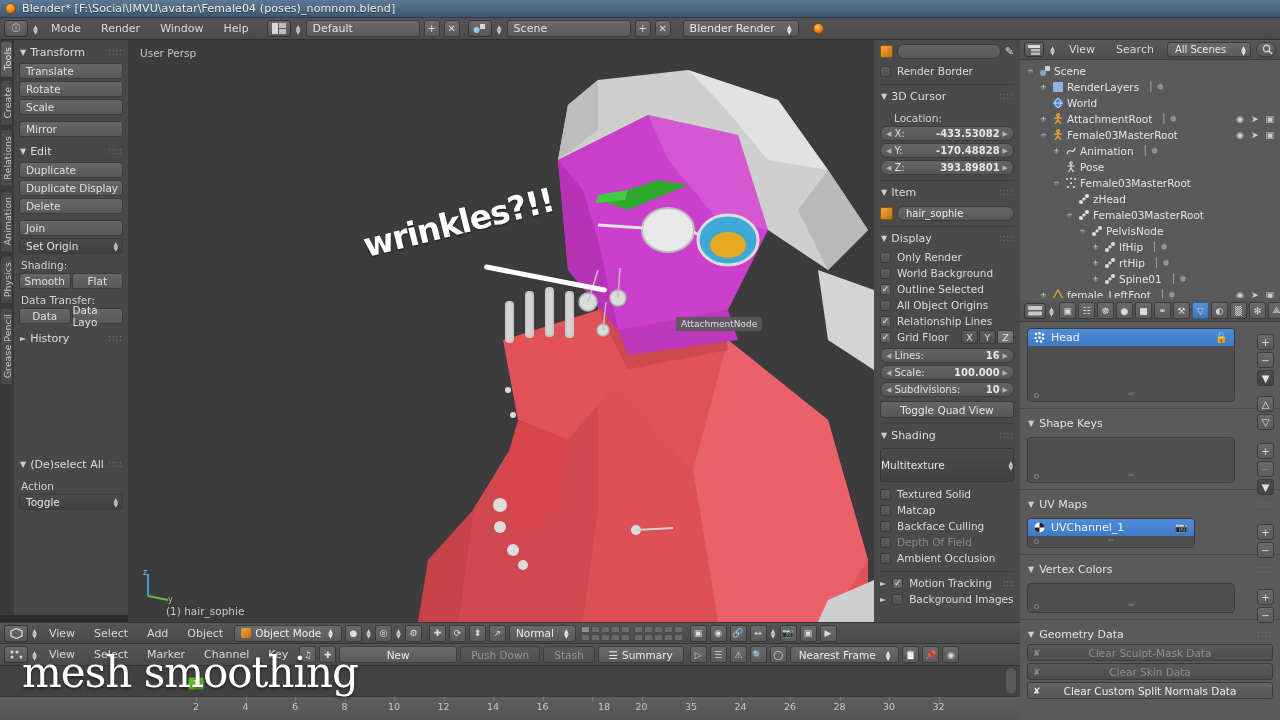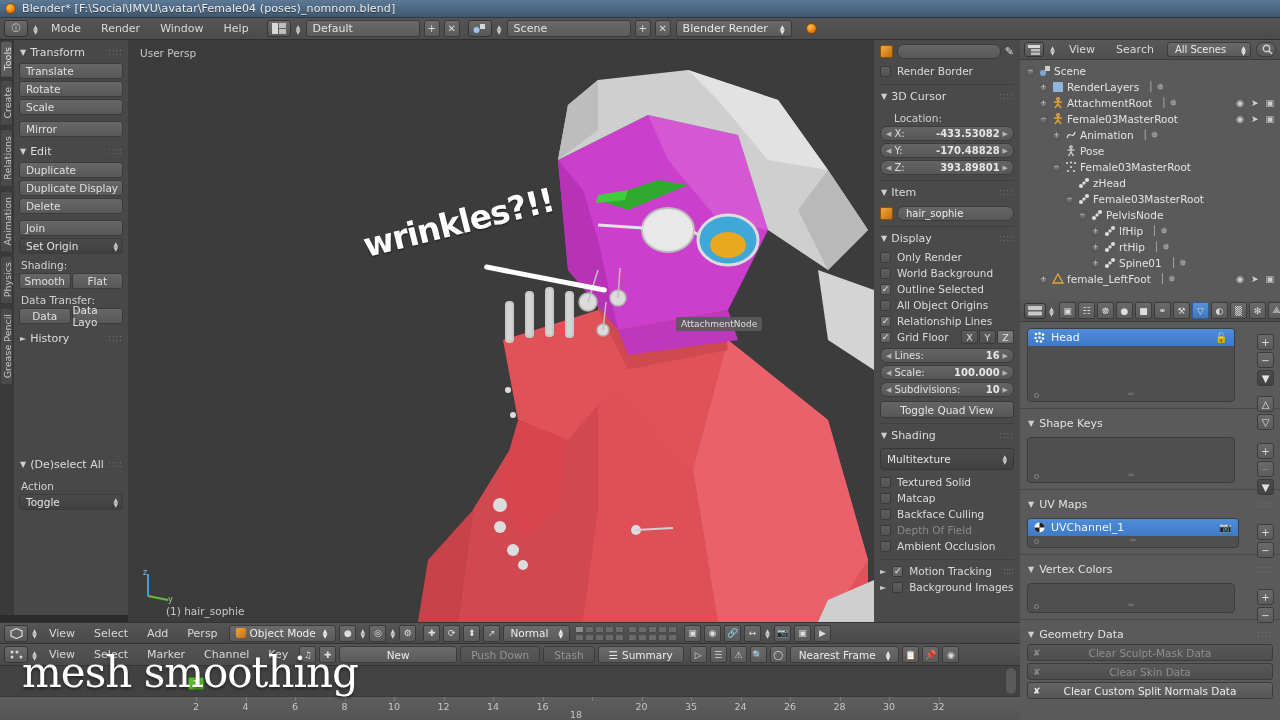--- a/index.html
+++ b/index.html
@@ -152,22 +152,22 @@
   .ncheck { display:flex;align-items:center;gap:6px;height:16px;font-size:10.5px;color:#dcdcdc; }
   .cbox {
     width:11px;height:11px;border-radius:2px;flex:none;
     background:linear-gradient(180deg,#5e5e5e,#525252);border:1px solid #3a3a3a;
     display:flex;align-items:center;justify-content:center;font-size:9px;color:#e8e8e8;
   }
   .cbox.on { background:linear-gradient(180deg,#707070,#616161); }
   .ncheck.dim { color:#8a8a8a; }
   .divider { height:1px;background:#3f3f3f;margin:5px 0 3px; }
   .nsel {
-    height:22px;border-radius:3px;background:linear-gradient(180deg,#4b4b4b,#414141);
-    border:1px solid #373737;display:flex;align-items:center;padding:0 6px;
+    height:34px;border-radius:3px;background:linear-gradient(180deg,#4b4b4b,#414141);
+    border:1px solid #373737;display:flex;align-items:center;padding:0 0;
     font-size:10.5px;color:#e6e6e6;margin:2px 0 4px;
   }
   .nsel .arr{margin-left:auto;font-size:6px;line-height:5px;display:flex;flex-direction:column;color:#ccc;}
   .nbtn {
     height:17px;border-radius:3px;background:linear-gradient(180deg,#656565,#575757);
     border:1px solid #3b3b3b;display:flex;align-items:center;justify-content:center;
     font-size:10.5px;color:#e4e4e4;margin:4px 0;
   }
   .xyzrow { display:flex;gap:1px;margin-left:auto; }
   .xyzb {
@@ -370,21 +370,21 @@
         </svg>
     </div>
     <div class="spin">
         <span>▲</span>
         <span>▼</span>
       </div>
     <div class="hfield" style="width:124px;">Scene</div>
     <div class="mini-btn">+</div>
     <div class="mini-btn">✕</div>
 
-    <div class="engine-sel" style="margin-left:1px;">
+    <div class="engine-sel" style="margin-left:8px;">
       <span>Blender Render</span>
       <span style="font-size:6px;line-height:5px;display:flex;flex-direction:column;">▲<br>▼</span>
     </div>
 
     <div class="blender-logo" style="margin-left:10px;"></div>
   </div>
 
   <div class="tabcol">
     <div class="vtab active">Tools</div>
     <div class="vtab">Create</div>
@@ -725,20 +725,30 @@
         </div>
         <div class="orow" style="padding-left: 17px;">
           <span class="exp">+</span>
           <span class="oicon">
             <svg width="12" height="12" viewBox="0 0 12 12">
               <rect x="1" y="1" width="10" height="10" rx="1" fill="#8fb6dd"></rect>
             </svg>
           </span>
           <span>RenderLayers</span>
           <span style="margin-left: 6px; opacity: 0.8; font-size: 9px; color: rgb(207, 207, 207);">│  ✵</span>
+        </div>
+        <div class="orow" style="padding-left: 17px;">
+          <span class="exp blank"></span>
+          <span class="oicon">
+            <svg width="12" height="12" viewBox="0 0 12 12">
+              <circle cx="6" cy="6" r="5" fill="#4f86c6"></circle>
+              <path d="M1,6 h10 M6,1 a6,6 0 0 1 0,10 a6,6 0 0 1 0,-10" fill="none" stroke="#cfe4f7" stroke-width=".9"></path>
+            </svg>
+          </span>
+          <span>World</span>
         </div>
         <div class="orow" style="padding-left: 17px;">
           <span class="exp">+</span>
           <span class="oicon">
             <svg width="12" height="12" viewBox="0 0 12 12">
               <g stroke="#e8a33c" stroke-width="1.4" fill="none">
                 <circle cx="6" cy="2" r="1.3"></circle>
                 <line x1="6" y1="3.5" x2="6" y2="7"></line>
                 <line x1="2" y1="5" x2="10" y2="5"></line>
                 <line x1="6" y1="7" x2="3" y2="11"></line>
@@ -1014,21 +1024,21 @@
       </div>
     </div>
 
     <div class="props-div"></div>
     <div class="psec-hdr">
       <span class="tri">▼</span>
       <span>UV Maps</span>
       <span class="dots">::::</span>
     </div>
     <div style="position:relative;">
-      <div class="plist tiny" style="width:212px;">
+      <div class="plist tiny" style="width:168px;">
         <div class="plist-item sel">
           <svg width="11" height="11" viewBox="0 0 11 11">
               <circle cx="5.5" cy="5.5" r="5" fill="#fff"></circle>
               <path d="M5.5,.5 A5,5 0 0,1 10.5,5.5 L5.5,5.5 Z" fill="#222"></path>
               <path d="M5.5,5.5 L.5,5.5 A5,5 0 0,0 5.5,10.5 Z" fill="#222"></path>
             </svg>
           <span>UVChannel_1</span>
           <span style="margin-left:auto;font-size:10px;">📷</span>
         </div>
         <div class="plist-dot"></div>
@@ -1083,21 +1093,21 @@
           <polygon points="1,3 6.5,0.5 12,3 12,8 6.5,10.5 1,8" fill="none" stroke="#dcdcdc" stroke-width="1.2"></polygon>
         </svg>
     </div>
     <div class="spin">
         <span>▲</span>
         <span>▼</span>
       </div>
     <div class="menu-item">View</div>
     <div class="menu-item">Select</div>
     <div class="menu-item">Add</div>
-    <div class="menu-item">Persp</div>
+    <div class="menu-item">Object</div>
 
     <div class="mode-btn">
       <span style="width:10px;height:10px;border-radius:2px;background:linear-gradient(135deg,#f0a83c,#c06f10);"></span>
       <span>Object Mode</span>
       <span style="font-size:6px;line-height:5px;display:flex;flex-direction:column;margin-left:3px;">▲<br>▼</span>
     </div>
 
     <div class="sq">●</div>
     <div class="spin">
         <span>▲</span>
@@ -1224,21 +1234,21 @@
         <div class="tick" style="left: 344.5px;">8</div>
         <div class="tick-mark" style="left: 394px;"></div>
         <div class="tick" style="left: 394px;">10</div>
         <div class="tick-mark" style="left: 443.5px;"></div>
         <div class="tick" style="left: 443.5px;">12</div>
         <div class="tick-mark" style="left: 493px;"></div>
         <div class="tick" style="left: 493px;">14</div>
         <div class="tick-mark" style="left: 542.5px;"></div>
         <div class="tick" style="left: 542.5px;">16</div>
         <div class="tick-mark" style="left: 592px;"></div>
-        <div class="tick" style="left: 576px; margin-top: 8px;">18</div>
+        <div class="tick" style="left: 604px;">18</div>
         <div class="tick-mark" style="left: 641.5px;"></div>
         <div class="tick" style="left: 641.5px;">20</div>
         <div class="tick-mark" style="left: 691px;"></div>
         <div class="tick" style="left: 691px;">35</div>
         <div class="tick-mark" style="left: 740.5px;"></div>
         <div class="tick" style="left: 740.5px;">24</div>
         <div class="tick-mark" style="left: 790px;"></div>
         <div class="tick" style="left: 790px;">26</div>
         <div class="tick-mark" style="left: 839.5px;"></div>
         <div class="tick" style="left: 839.5px;">28</div>

